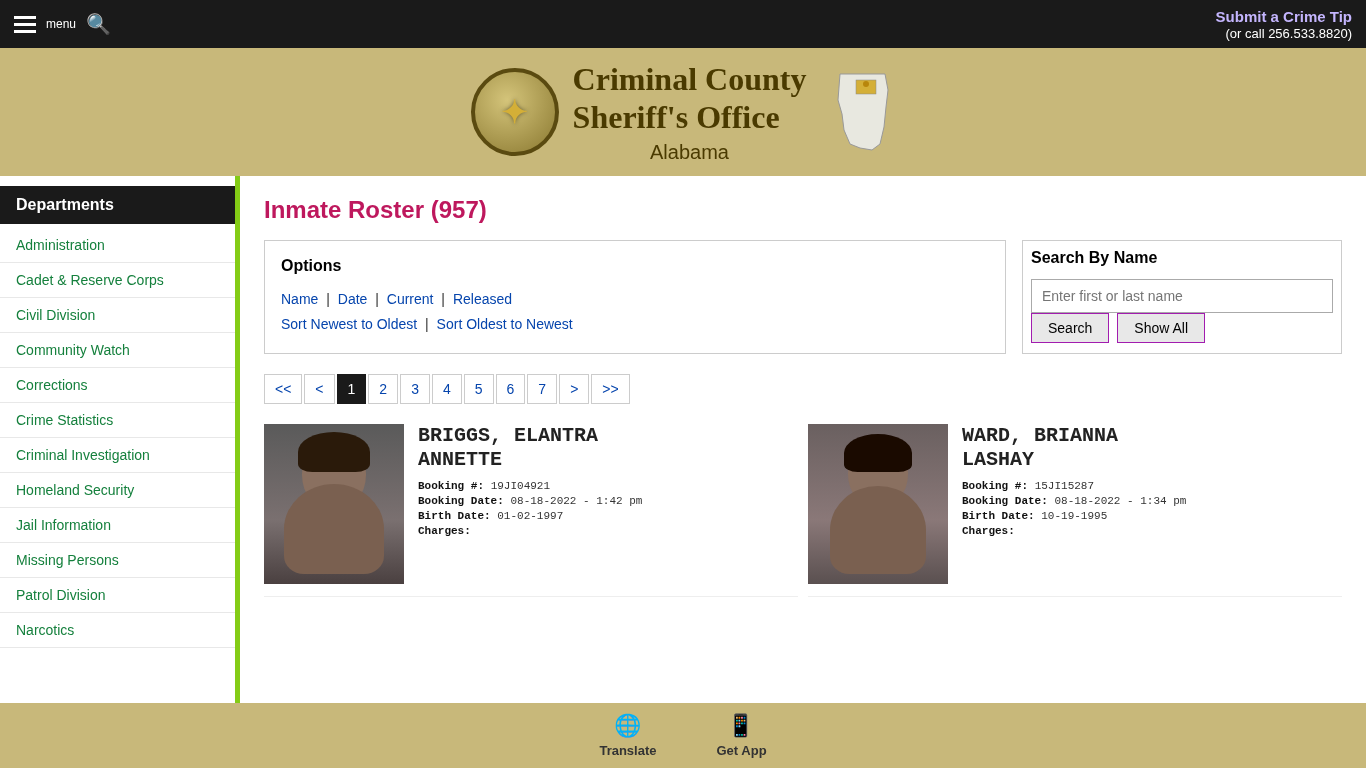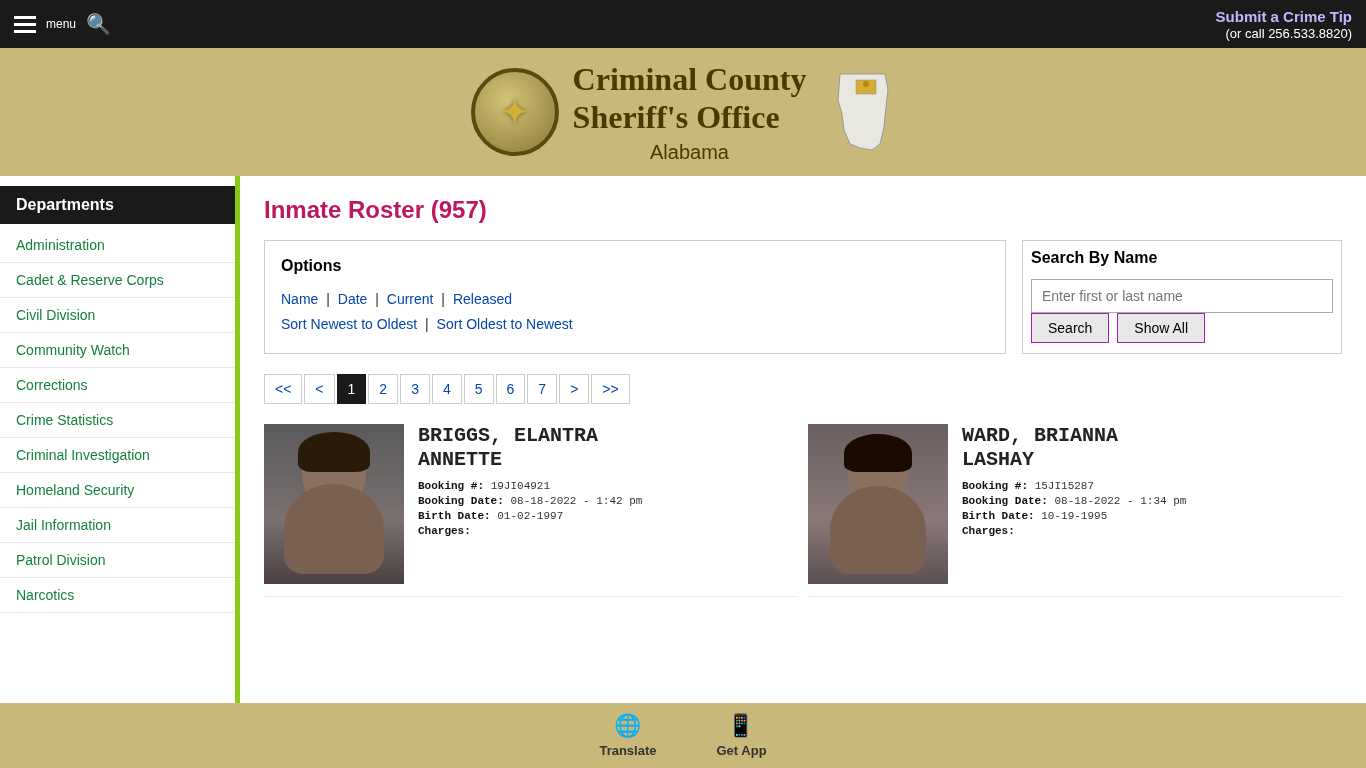--- a/index.html
+++ b/index.html
@@ -333,20 +333,21 @@
     <div class="sidebar-title">Departments</div>
     <a class="sidebar-item">Administration</a>
     <a class="sidebar-item">Cadet &amp; Reserve Corps</a>
     <a class="sidebar-item">Civil Division</a>
     <a class="sidebar-item">Community Watch</a>
     <a class="sidebar-item">Corrections</a>
     <a class="sidebar-item">Crime Statistics</a>
     <a class="sidebar-item">Criminal Investigation</a>
     <a class="sidebar-item">Homeland Security</a>
     <a class="sidebar-item">Jail Information</a>
+    <a class="sidebar-item">Missing Persons</a>
     <a class="sidebar-item">Patrol Division</a>
     <a class="sidebar-item">Narcotics</a>
   </nav>
 
   <div class="content-area">
     <h1 class="page-title">Inmate Roster (957)</h1>
 
     <div class="panels-row">
 
       <div class="options-panel">

